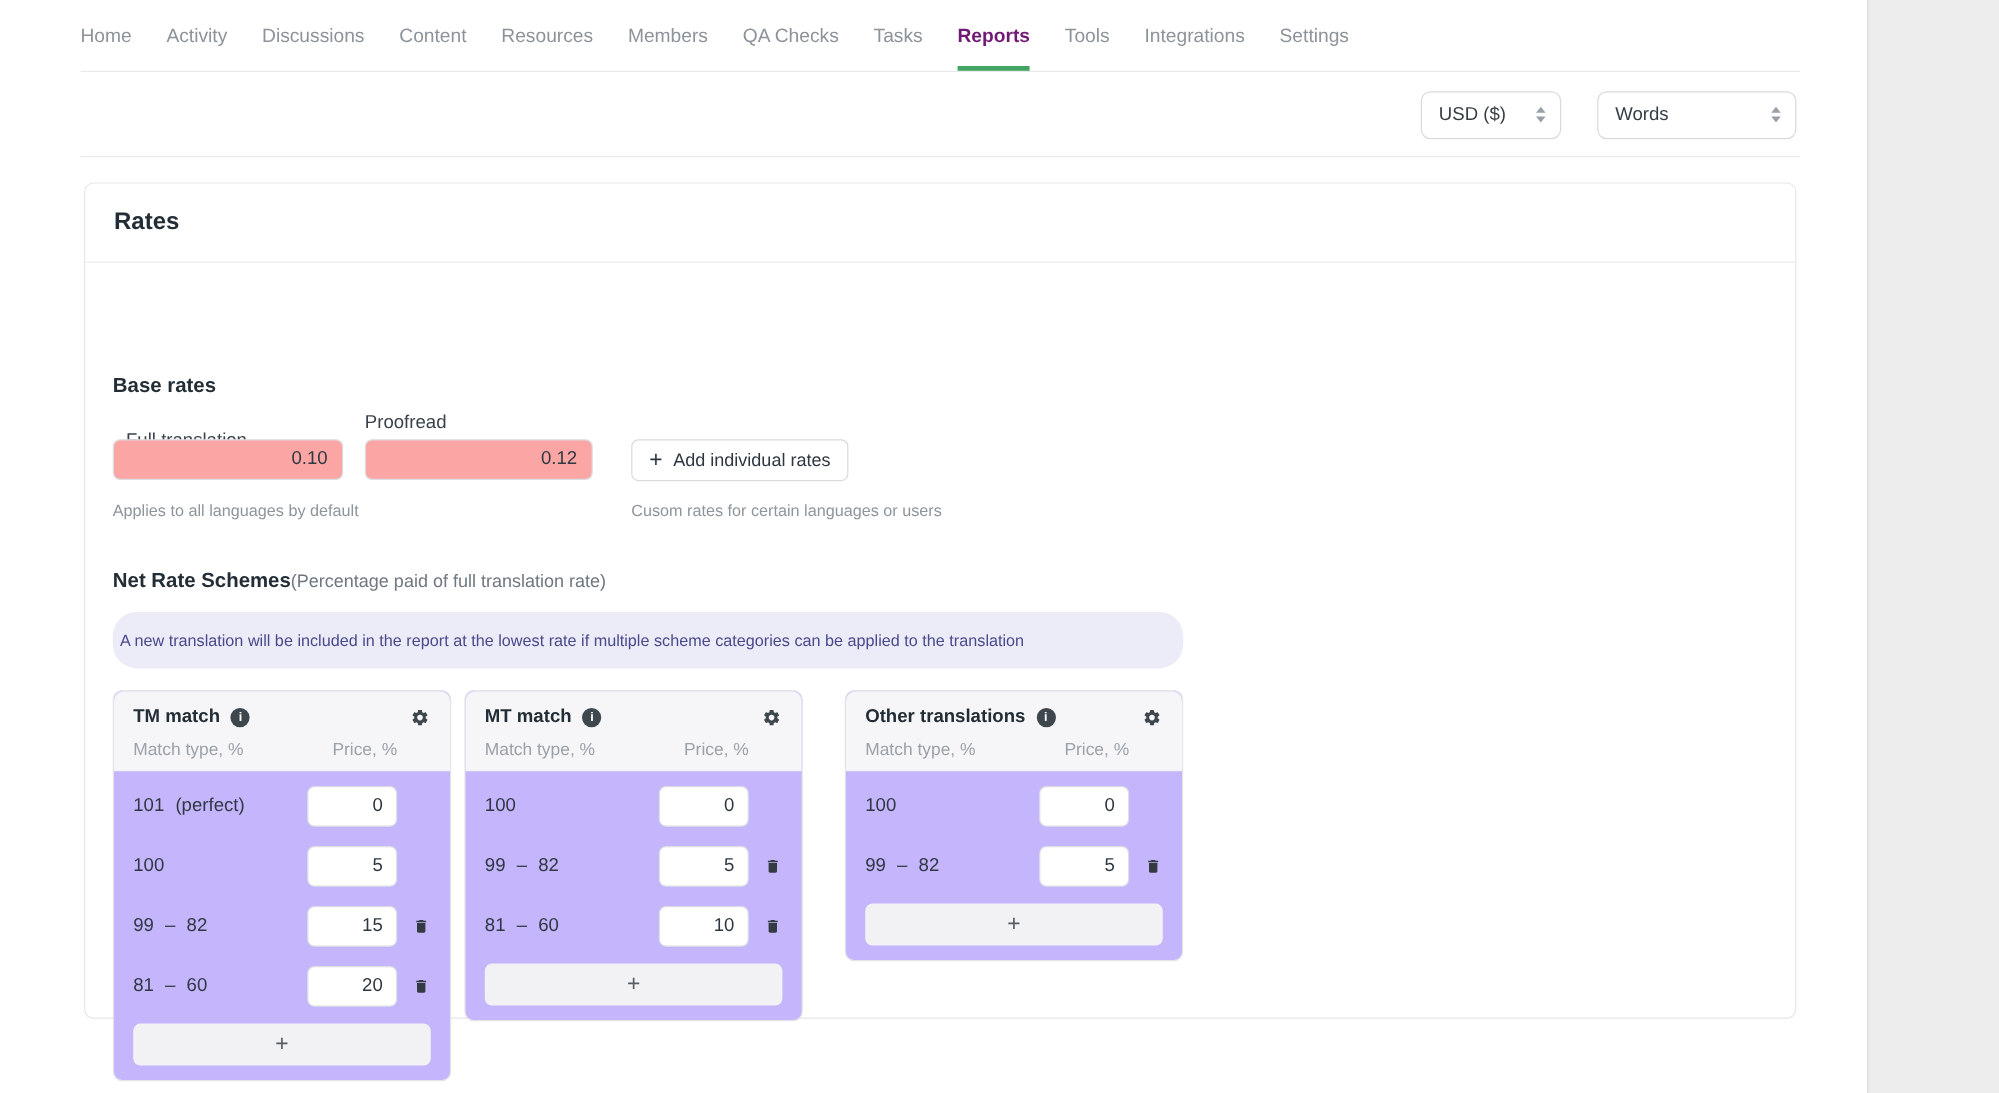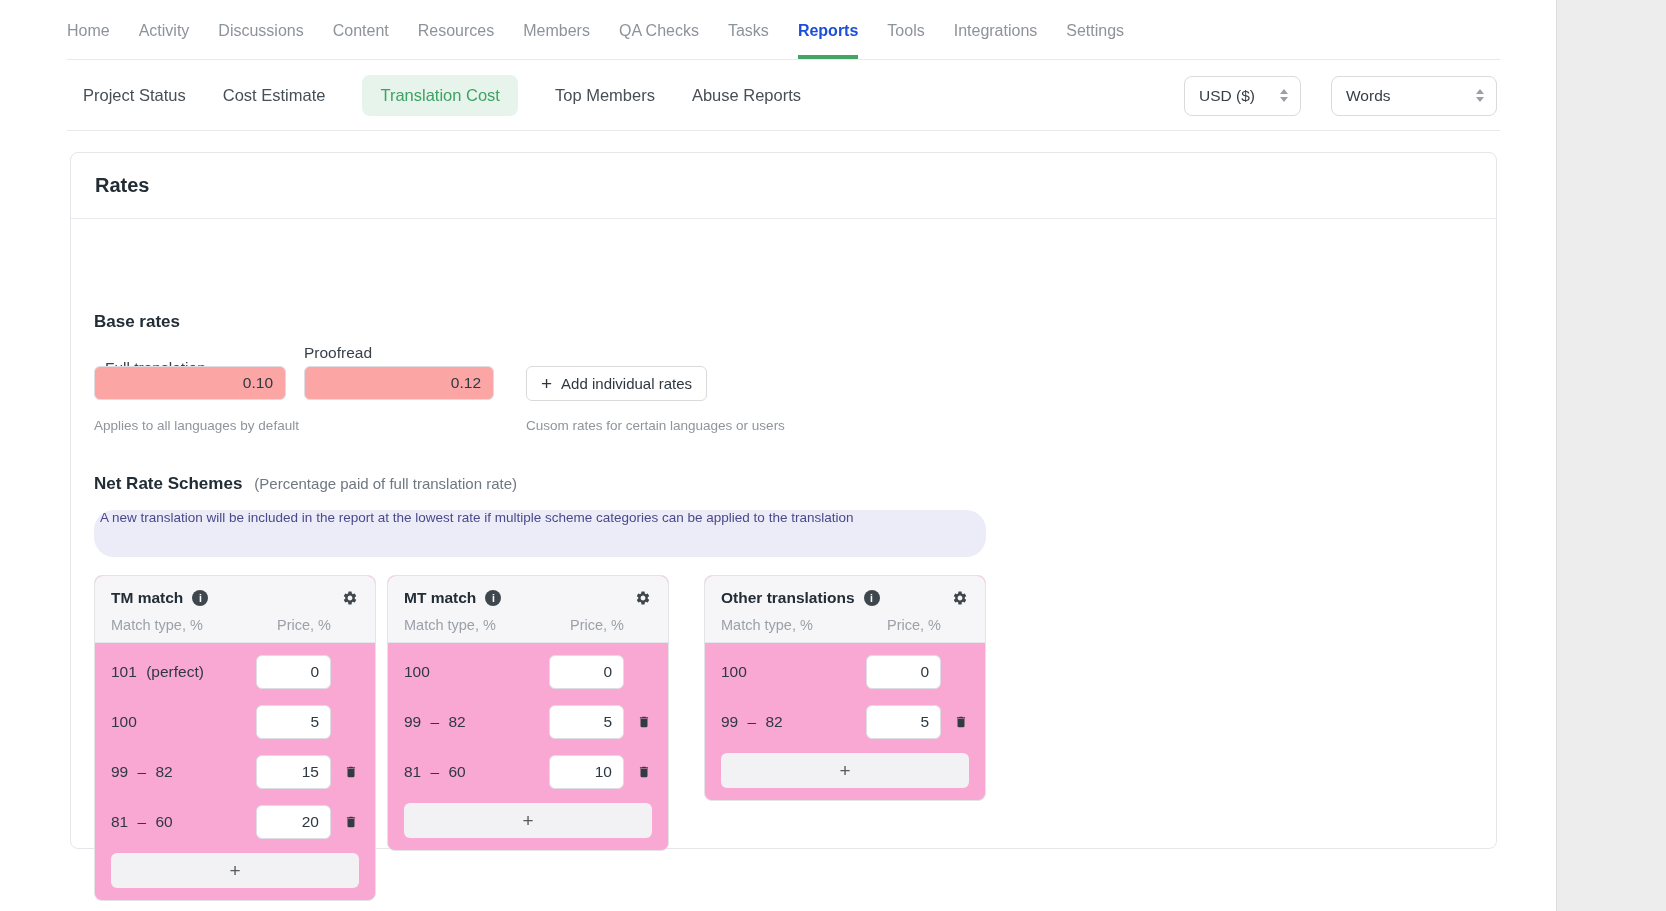--- a/index.html
+++ b/index.html
@@ -3,21 +3,21 @@
 <meta charset="utf-8">
 <style>
   * { margin:0; padding:0; box-sizing:border-box; }
   html,body { width:1666px; height:911px; background:#ffffff; font-family:"Liberation Sans", sans-serif; color:#2e3740; overflow:hidden; }
 
   .desktop-strip { position:absolute; top:0; right:0; width:110px; height:911px; background:#ededee; border-left:1px solid #dcdcde; }
 
   
   .top-nav { position:absolute; left:67px; top:0; width:1433px; height:60px; border-bottom:1px solid #e9e9ec; display:flex; align-items:flex-end; gap:29px; }
   .top-nav .nav-item { font-size:16px; color:#8d939a; padding-bottom:15px; border-bottom:4px solid transparent; cursor:pointer; white-space:nowrap; }
-  .top-nav .nav-item.active { color:#1d4ed8; font-weight:700; border-bottom-color:#43a563; }
+  .top-nav .nav-item.active { color:#701a75; font-weight:700; border-bottom-color:#43a563; }
 
   
   .sub-nav { position:absolute; left:67px; top:61px; width:1433px; height:70px; border-bottom:1px solid #e9e9ec; display:flex; align-items:center; }
   .sub-tabs { display:flex; align-items:center; gap:37px; padding-left:16px; }
   .sub-tab { font-size:16.5px; color:#464e56; cursor:pointer; white-space:nowrap; }
   .sub-tab.active { color:#3ea263; background:#e7f4ec; padding:11px 18px; border-radius:8px; }
   .sub-nav-right { margin-left:auto; display:flex; gap:30px; padding-right:3px; }
   .select-box { height:40px; border:1px solid #d9dade; border-radius:8px; background:#fff; display:flex; align-items:center; padding:0 12px 0 14px; font-size:15.5px; color:#363e45; cursor:pointer; }
   .select-box.currency { width:117px; }
   .select-box.units { width:166px; }
@@ -39,27 +39,27 @@
 
   
   .section-heading { position:absolute; font-size:17px; font-weight:700; color:#222d36; }
   .field-label { position:absolute; font-size:15.5px; color:#39424a; }
   .rate-input { position:absolute; height:34px; border:1px solid #dcdee3; border-radius:6px; font-size:15.5px; color:#2e3841; text-align:right; padding:0 12px; font-family:inherit; background:#fca5a5; }
   .add-rates-btn { position:absolute; left:455px; top:147px; width:181px; height:35px; border:1px solid #d9dade; border-radius:6px; background:#fff; display:flex; align-items:center; justify-content:center; gap:9px; font-size:15px; color:#2e3740; cursor:pointer; font-family:inherit; }
   .add-rates-btn .plus-glyph { font-size:19px; color:#2e3740; line-height:1; }
   .helper-text { position:absolute; top:199px; font-size:13.5px; color:#8e959c; }
 
   
-  .nrs-heading-wrap { position:absolute; left:23px; top:255px; display:flex; align-items:baseline; gap:12px; }
+  .nrs-heading-wrap { position:absolute; left:23px; top:255px; display:flex; align-items:baseline; }
   .nrs-heading { font-size:17px; font-weight:700; color:#222d36; }
   .nrs-subheading { font-size:15px; color:#6f7781; }
-  .info-banner { position:absolute; left:23px; top:291px; width:892px; height:47px; background:#ececf8; border-radius:20px; display:flex; padding:0 6px; }
+  .info-banner { position:absolute; left:23px; top:291px; width:892px; height:47px; background:#ececf8; border-radius:20px; display:flex; align-items:center; padding:0 6px; }
   .info-banner span { font-size:13.5px; color:#49498c; }
 
-  .scheme-card { position:absolute; top:356px; width:282px; background:#f9a8d4; border:1px solid #e3e3e8; border-radius:8px; }
+  .scheme-card { position:absolute; top:356px; width:282px; background:#c4b5fd; border:1px solid #e3e3e8; border-radius:8px; }
   .scheme-card.c1 { left:23px; }
   .scheme-card.c2 { left:316px; }
   .scheme-card.c3 { left:633px; }
   .scheme-header { background:#f6f6f8; border-bottom:1px solid #e6e6ea; border-radius:8px 8px 0 0; padding:12px 16px 8px; }
   .scheme-title-row { display:flex; align-items:center; height:20px; }
   .scheme-title { font-size:15.5px; font-weight:700; color:#222d36; }
   .info-icon { width:16px; height:16px; border-radius:50%; background:#3f474e; color:#fff; font-size:10.5px; font-weight:700; display:inline-flex; align-items:center; justify-content:center; margin-left:9px; font-style:normal; }
   .gear-btn { margin-left:auto; width:18px; height:18px; display:flex; align-items:center; justify-content:center; cursor:pointer; background:none; border:none; padding:0; }
   .scheme-cols { display:flex; align-items:center; height:18px; margin-top:8px; }
   .scheme-cols .col-match { font-size:14.5px; color:#9ba1a9; }
@@ -86,27 +86,20 @@
   <span class="nav-item">Members</span>
   <span class="nav-item">QA Checks</span>
   <span class="nav-item">Tasks</span>
   <span class="nav-item active">Reports</span>
   <span class="nav-item">Tools</span>
   <span class="nav-item">Integrations</span>
   <span class="nav-item">Settings</span>
 </nav>
 
 <div class="sub-nav">
-  <div class="sub-tabs">
-    <span class="sub-tab">Project Status</span>
-    <span class="sub-tab">Cost Estimate</span>
-    <span class="sub-tab active">Translation Cost</span>
-    <span class="sub-tab">Top Members</span>
-    <span class="sub-tab">Abuse Reports</span>
-  </div>
   <div class="sub-nav-right">
     <div class="select-box currency">
       <span>USD ($)</span>
       <span class="sort-arrows">
           <span class="up"></span>
           <span class="down"></span>
         </span>
     </div>
     <div class="select-box units">
       <span>Words</span>

